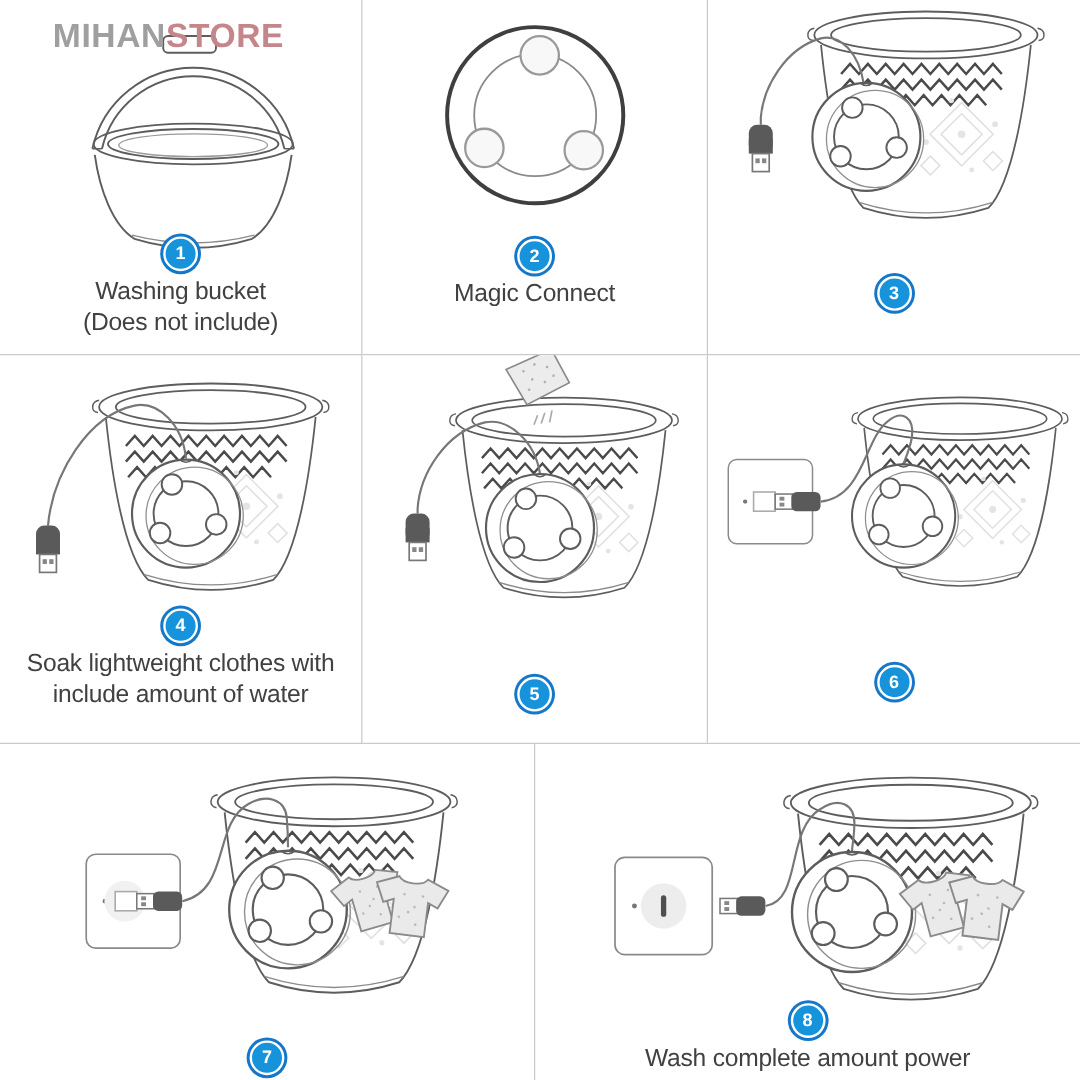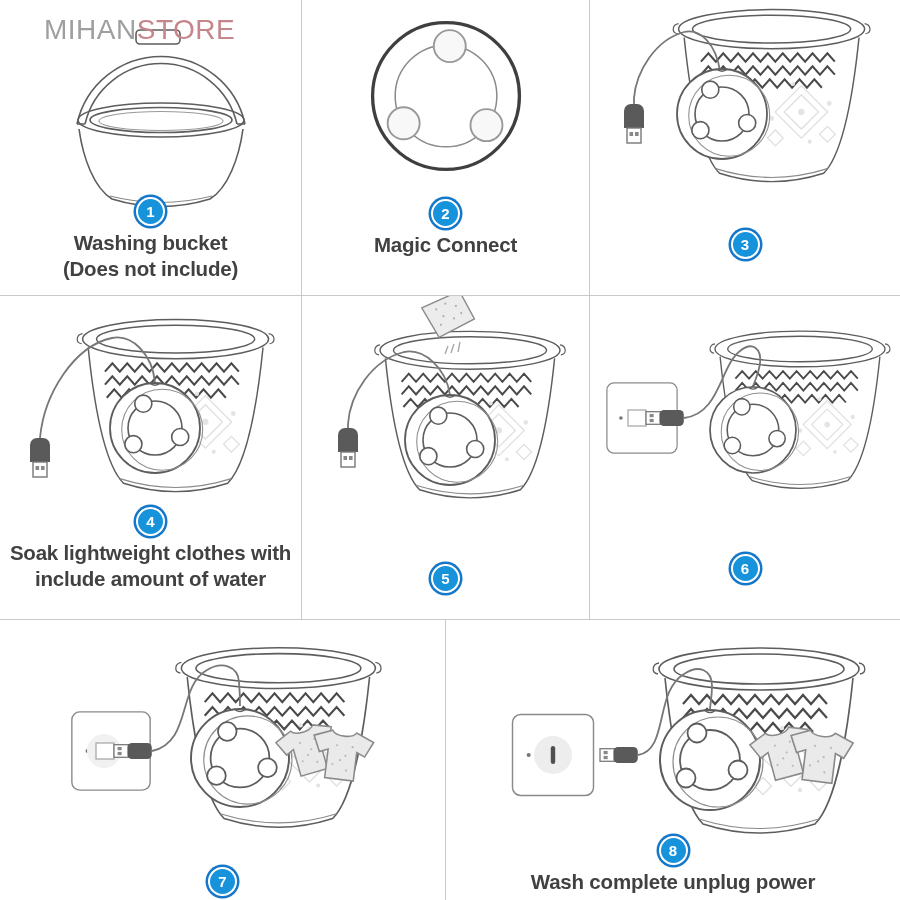--- a/index.html
+++ b/index.html
@@ -17,22 +17,22 @@
   .r2c3{left:590px;top:296px;width:310px;height:324px;}
   .r3c1{left:0;top:620px;width:446px;height:280px;}
   .r3c2{left:446px;top:620px;width:454px;height:280px;}
   .art{position:absolute;}
   .step{position:absolute;left:0;right:0;text-align:center;}
   .badge{display:inline-flex;align-items:center;justify-content:center;
          width:25px;height:25px;border-radius:50%;background:#1793dc;
          border:2px solid #ffffff;box-shadow:0 0 0 2.5px #1577c9;
          color:#ffffff;font-size:15px;font-weight:700;line-height:1;}
   .caption{margin-top:4px;font-size:20.5px;color:#414141;line-height:1.3;
-           white-space:pre-line;letter-spacing:-0.2px;font-weight:bold;}
-  .watermark{position:absolute;left:44px;top:14px;font-size:28px;font-weight:400;
+           white-space:pre-line;letter-spacing:-0.2px;}
+  .watermark{position:absolute;left:44px;top:14px;font-size:28px;font-weight:700;
              letter-spacing:0.5px;z-index:5;}
   .wm-gray{color:#9f9f9f;}
   .wm-red{color:#c5868b;}
   svg{display:block;}
 </style>
 </head>
 <body>
 
 <div class="sheet">
 
@@ -257,17 +257,17 @@
       <path d="M184,113 C215,108 200,50 230,32 C245,22 258,28 258,44 C258,56 256,62 256,68" fill="none" stroke="#777777" stroke-width="1.8"></path>
       <use href="#plug-left" transform="translate(146,113) scale(0.9)"></use>
       <use href="#device" transform="translate(256,118) scale(1.0)"></use>
       <use href="#tshirt" transform="translate(294,96) rotate(-15) scale(1.2)"></use>
       <use href="#tshirt" transform="translate(338,86) rotate(7) scale(1.25)"></use>
     </svg>
     <div class="step" style="bottom:4px">
       <div class="badge">
           <span>8</span>
         </div>
-      <div class="caption">Wash complete unplug power</div>
+      <div class="caption">Wash complete amount power</div>
     </div>
   </section>
 
 </div>
 
 </body></html>

